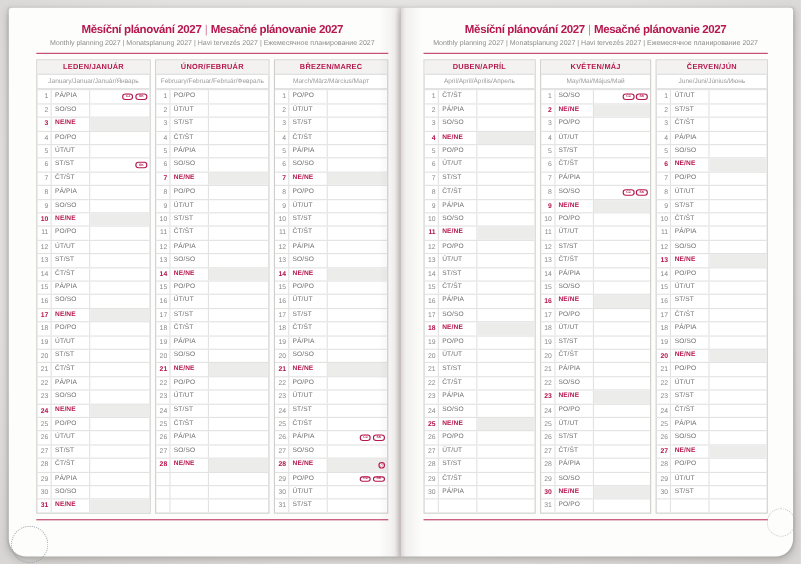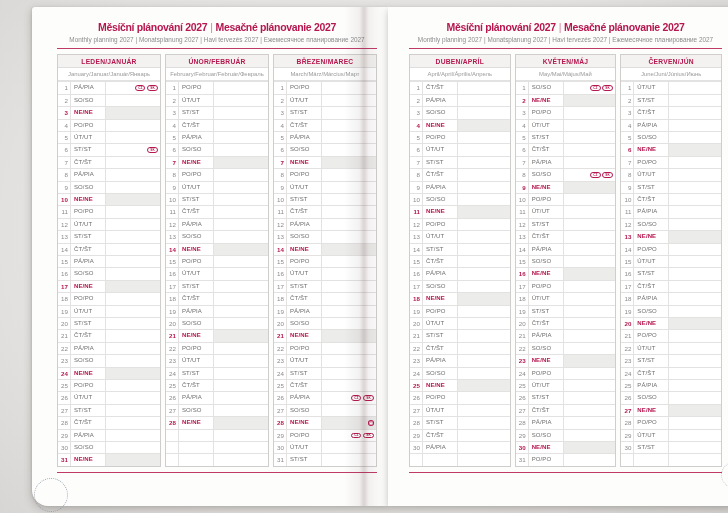--- a/index.html
+++ b/index.html
@@ -1,20 +1,20 @@
 <!DOCTYPE html>
 <html style="--accent: #b5174e;"><head>
 <meta charset="utf-8">
 <style>
   html,body{margin:0;padding:0;width:728px;height:513px;overflow:hidden;
     font-family:"Liberation Sans","DejaVu Sans",sans-serif;background:#e3e1df;}
   *{box-sizing:border-box;}
   .stage{position:relative;width:728px;height:513px;
     background:radial-gradient(ellipse at 50% 45%, #efedeb 0%, #e3e1df 70%, #d8d6d4 100%);}
-  .page{position:absolute;top:7px;height:499px;background:#fdfdfc;margin-left:24px;}
+  .page{position:absolute;top:7px;height:499px;background:#fdfdfc;}
   .page.left{left:8px;width:356px;border-radius:3px 0 0 16px;
     box-shadow:0 3px 8px rgba(60,55,50,.30), -1px 0 2px rgba(0,0,0,.08);}
   .page.right{left:364px;width:357px;border-radius:0 3px 16px 0;
     box-shadow:0 3px 8px rgba(60,55,50,.30), 1px 0 2px rgba(0,0,0,.08);}
   .gutter{position:absolute;top:7px;left:344px;width:40px;height:499px;pointer-events:none;
     background:linear-gradient(90deg,rgba(0,0,0,0) 0%,rgba(90,70,70,.07) 38%,rgba(90,60,60,.22) 50%,rgba(90,70,70,.07) 62%,rgba(0,0,0,0) 100%);}
   .inner{position:relative;height:100%;padding:14px 11px 0 25px;}
   .page.right .inner{padding:14px 23px 0 21px;}
 
   h1{margin:0;text-align:center;font-size:10.5px;line-height:13px;font-weight:bold;

